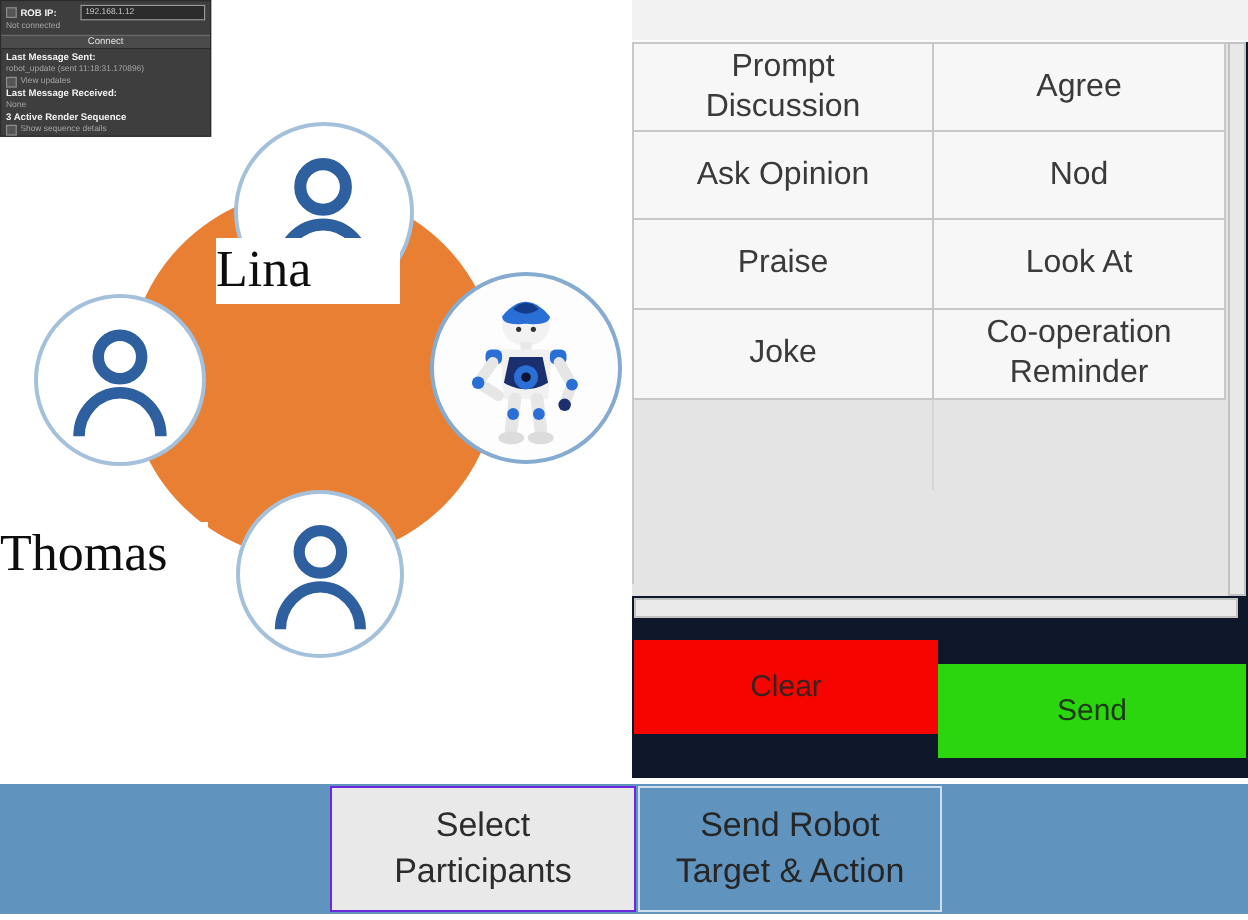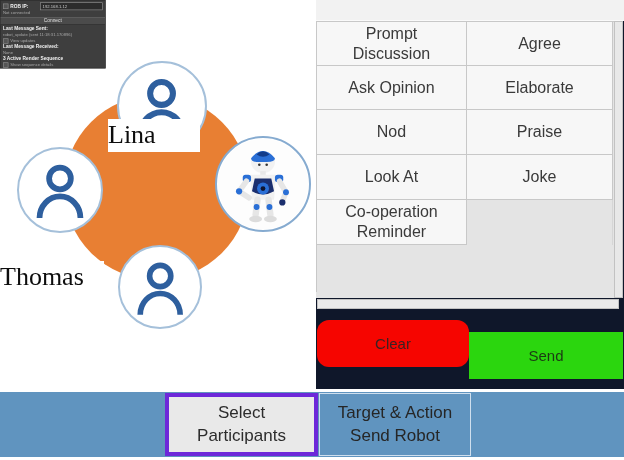--- a/index.html
+++ b/index.html
@@ -46,30 +46,30 @@
                border-top:1px solid #c8c8c8;border-left:1px solid #c8c8c8;}
   .cell{background:#f7f7f7;border-right:1px solid #c8c8c8;border-bottom:1px solid #c8c8c8;
         display:flex;align-items:center;justify-content:center;text-align:center;
         font-size:16px;color:#3a3a3a;line-height:1.25;padding:0 10px;box-sizing:border-box;cursor:default;}
   .cell.empty{background:#e4e4e4;border-right:1px solid #d6d6d6;border-bottom:none;}
   .vscroll{position:absolute;left:298px;top:21px;width:9px;height:277px;background:#e8e8e8;
            border:1px solid #c2c2c2;box-sizing:border-box;}
   .hscroll{position:absolute;left:1px;top:299px;width:302px;height:10px;background:#eaeaea;
            border:1px solid #c2c2c2;box-sizing:border-box;}
   .btn-clear{position:absolute;left:1px;top:320px;width:152px;height:47px;background:#f60500;
-             display:flex;align-items:center;justify-content:center;font-size:15px;color:#3b2222;border-radius:12px;}
+             display:flex;align-items:center;justify-content:center;font-size:15px;color:#3b2222;}
   .btn-send{position:absolute;left:153px;top:320px;width:154px;height:47px;background:#2bd60e;
             display:flex;align-items:center;justify-content:center;font-size:15px;color:#1c3a14;margin-top:12px;}
 
   
   .bottom-bar{position:absolute;left:0;top:392px;width:624px;height:65px;background:#6094bf;}
   .bb-btn{position:absolute;top:1px;height:63px;display:flex;flex-direction:column;
           align-items:center;justify-content:center;font-size:17px;line-height:1.35;
           color:#2c2c2c;box-sizing:border-box;text-align:center;}
-  .btn-select{left:165px;width:153px;background:#e9e9e9;border:4px solid #6d28d9;}
+  .btn-select{left:165px;width:153px;background:#e9e9e9;border:1px solid #6d28d9;}
   .btn-sendrobot{left:319px;width:152px;background:#6094bf;border:1px solid #cfdfee;color:#262626;}
 </style>
 </head>
 <body>
 
 <div class="app">
 
   <div class="debug">
     <div class="drow">
       <span class="chk"></span>
@@ -158,39 +158,38 @@
   <div class="name-label lb-lina">Lina</div>
   <div class="name-label lb-thomas">Thomas</div>
 
   <div class="right-panel">
     <div class="grid-strip"></div>
     <div class="scroll-area">
       <div class="action-grid">
         <div class="cell">Prompt Discussion</div>
         <div class="cell">Agree</div>
         <div class="cell">Ask Opinion</div>
-        <div class="cell">Elaborate</div>
         <div class="cell">Nod</div>
         <div class="cell">Praise</div>
         <div class="cell">Look At</div>
         <div class="cell">Joke</div>
         <div class="cell">Co-operation Reminder</div>
         <div class="cell empty"></div>
       </div>
     </div>
     <div class="vscroll"></div>
     <div class="hscroll"></div>
     <div class="btn-clear">Clear</div>
     <div class="btn-send">Send</div>
   </div>
 
   <div class="bottom-bar">
     <div class="bb-btn btn-select">
       <span>Select</span>
       <span>Participants</span>
     </div>
     <div class="bb-btn btn-sendrobot">
+      <span>Send Robot</span>
       <span>Target &amp; Action</span>
-      <span>Send Robot</span>
     </div>
   </div>
 
 </div>
 
 </body></html>

